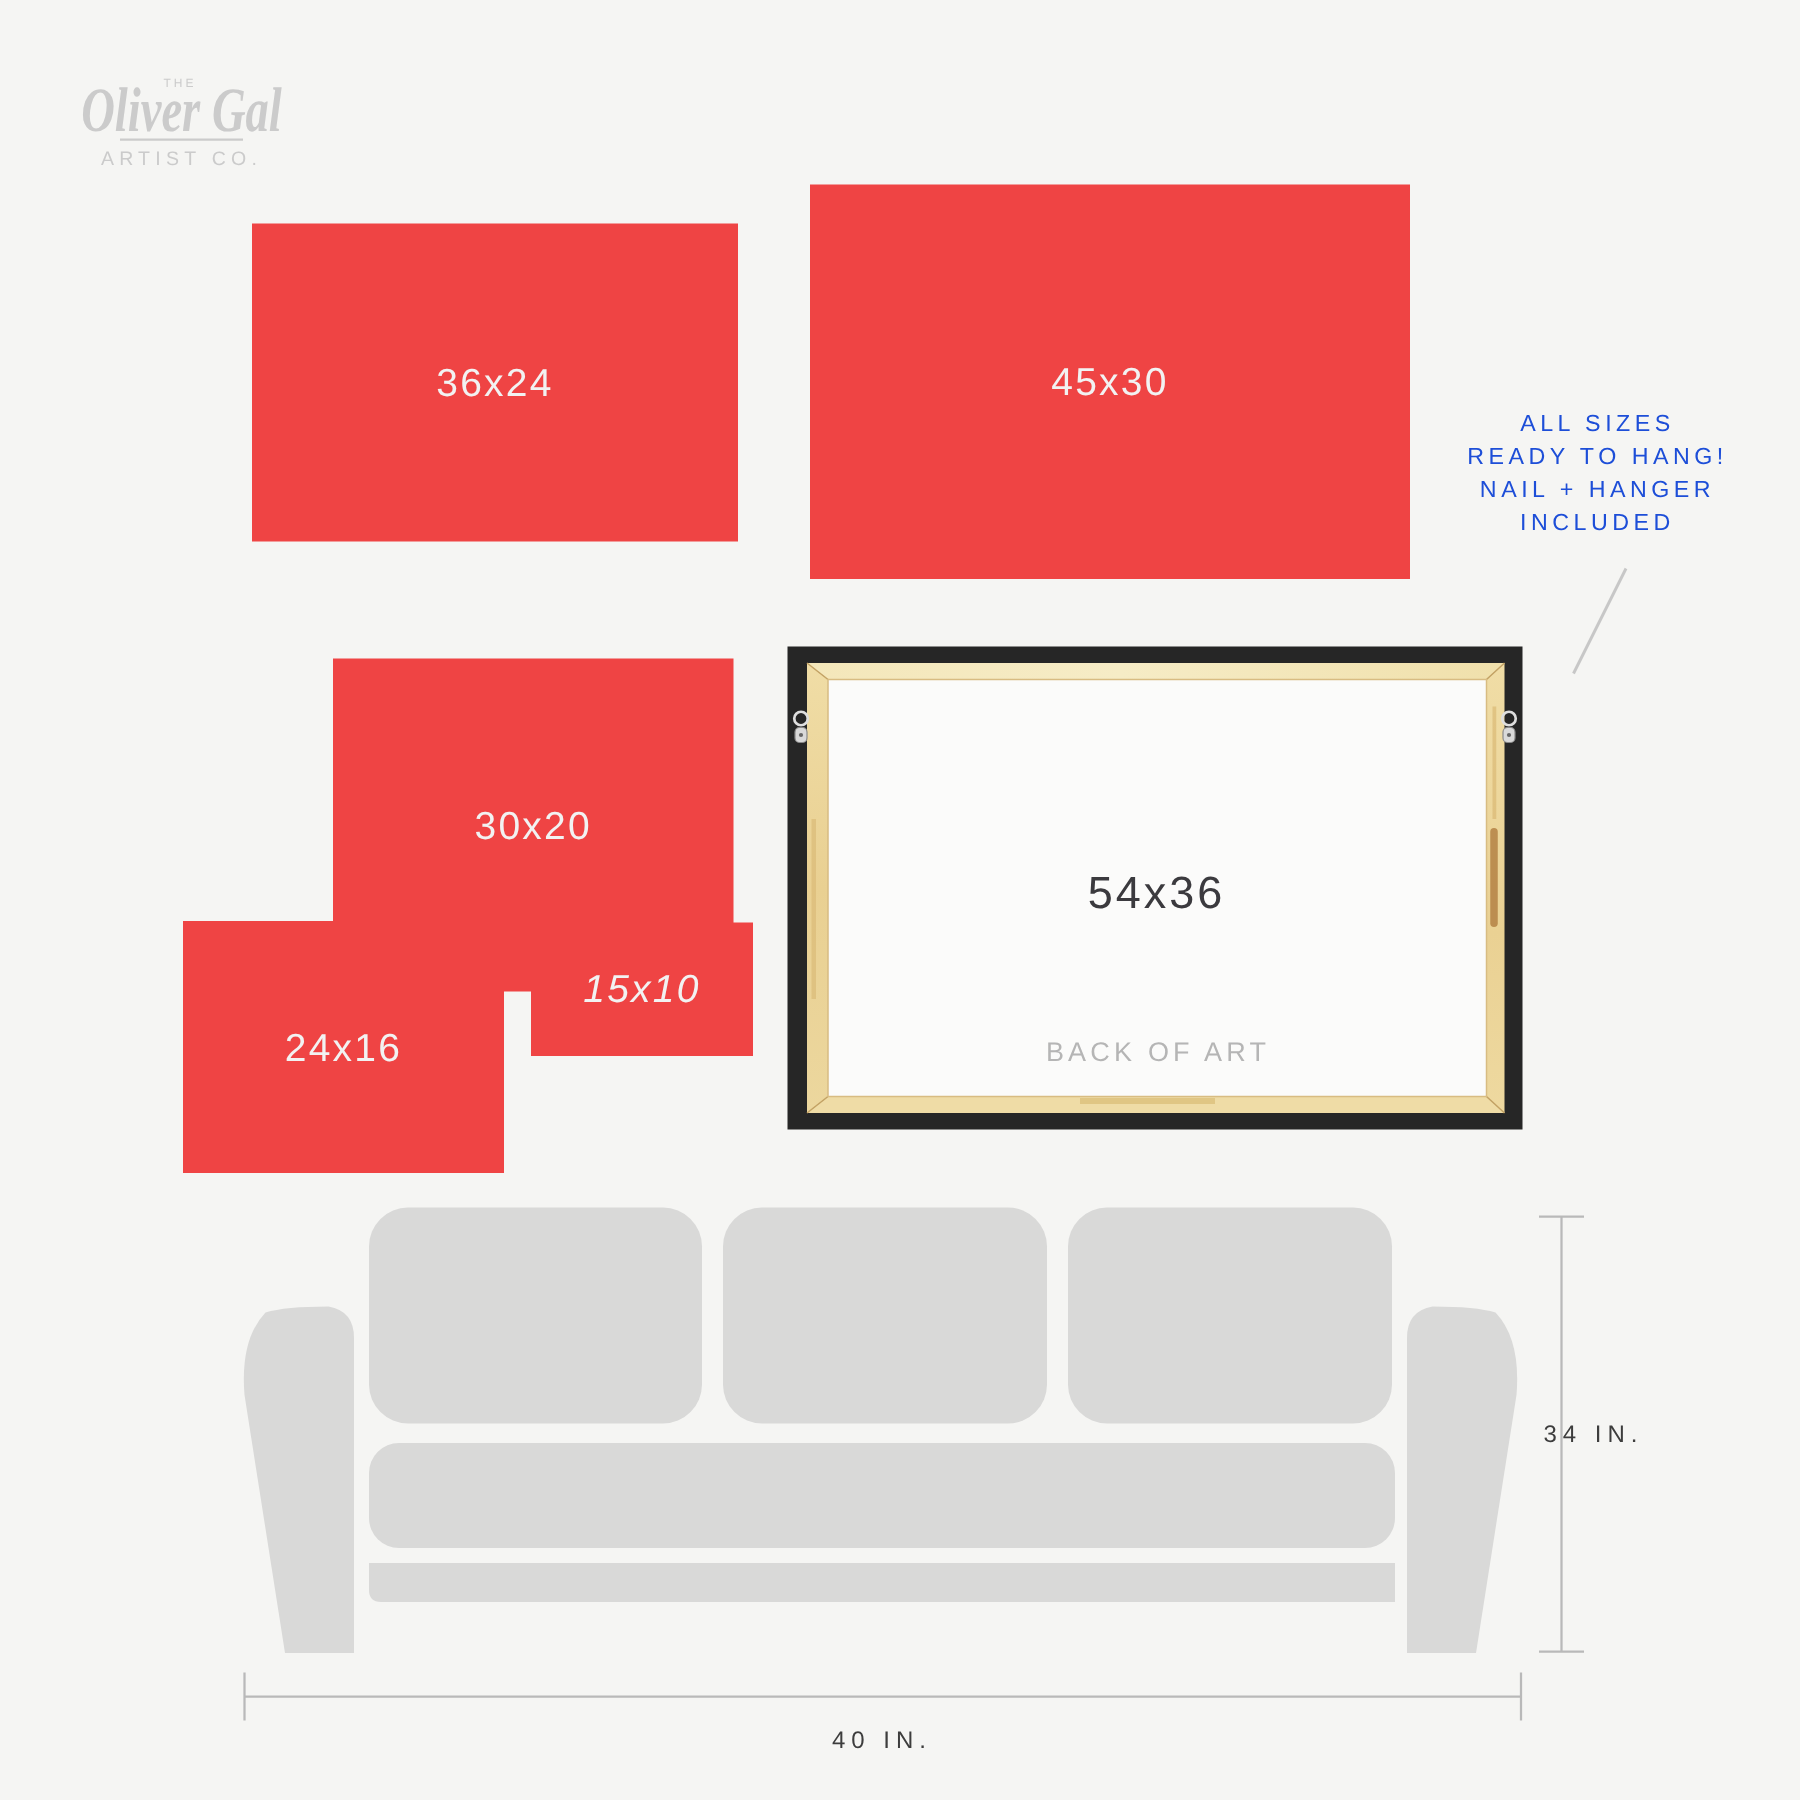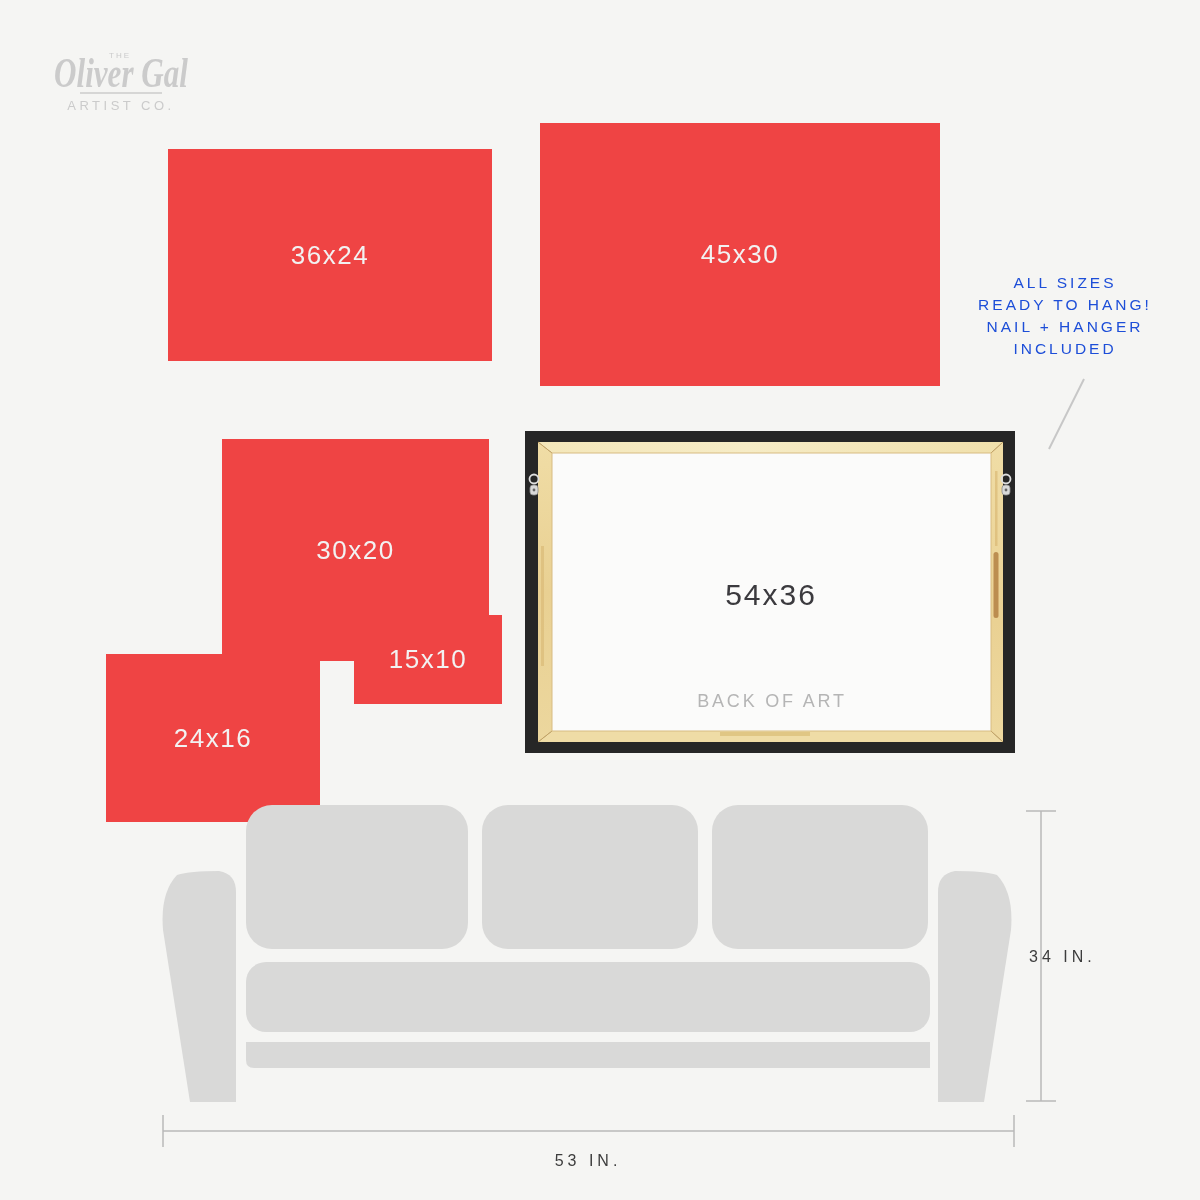--- a/index.html
+++ b/index.html
@@ -26,25 +26,25 @@
   </div>
 
 <div class="rect" style="left:540px;top:123px;width:400px;height:263px;">
     <span>45x30</span>
   </div>
 
 <div class="rect" style="left:222px;top:399px;width:267px;height:222px;margin-top:40px;">
     <span>30x20</span>
   </div>
 
-<div class="rect" style="left:106px;top:614px;width:214px;height:168px;margin-top:40px;">
+<div class="rect" style="left:122px;top:614px;width:214px;height:168px;">
     <span>24x16</span>
   </div>
 
-<div class="rect" style="left:354px;top:615px;width:148px;height:89px;">
+<div class="rect" style="left:354px;top:615px;width:148px;height:89px;font-style:italic;">
     <span>15x10</span>
   </div>
 
 <div class="abs" style="left:955px;top:272px;width:220px;text-align:center;color:#1d4ed8;font-size:15.5px;letter-spacing:3px;line-height:22px;">
 ALL SIZES<br>READY TO HANG!<br>NAIL + HANGER<br>INCLUDED
 </div>
 
 <svg class="abs" style="left:1040px;top:372px;" width="60" height="90">
   <line x1="44" y1="7" x2="9" y2="77" stroke="#c7c7c7" stroke-width="2"></line>
 </svg>
@@ -134,13 +134,13 @@
 </svg>
 
 <div class="abs" style="left:1029px;top:948px;width:90px;text-align:left;color:#3d3d3d;font-size:16px;letter-spacing:4px;">34 IN.</div>
 
 <svg class="abs" style="left:150px;top:1110px;" width="880" height="45">
   <line x1="13" y1="21" x2="864" y2="21" stroke="#b9b9b9" stroke-width="1.5"></line>
   <line x1="13" y1="5" x2="13" y2="37" stroke="#b9b9b9" stroke-width="1.5"></line>
   <line x1="864" y1="5" x2="864" y2="37" stroke="#b9b9b9" stroke-width="1.5"></line>
 </svg>
 
-<div class="abs" style="left:538px;top:1152px;width:100px;text-align:center;color:#3d3d3d;font-size:16px;letter-spacing:4px;">53 IN.</div>
+<div class="abs" style="left:538px;top:1152px;width:100px;text-align:center;color:#3d3d3d;font-size:16px;letter-spacing:4px;">40 IN.</div>
 
 </body></html>

